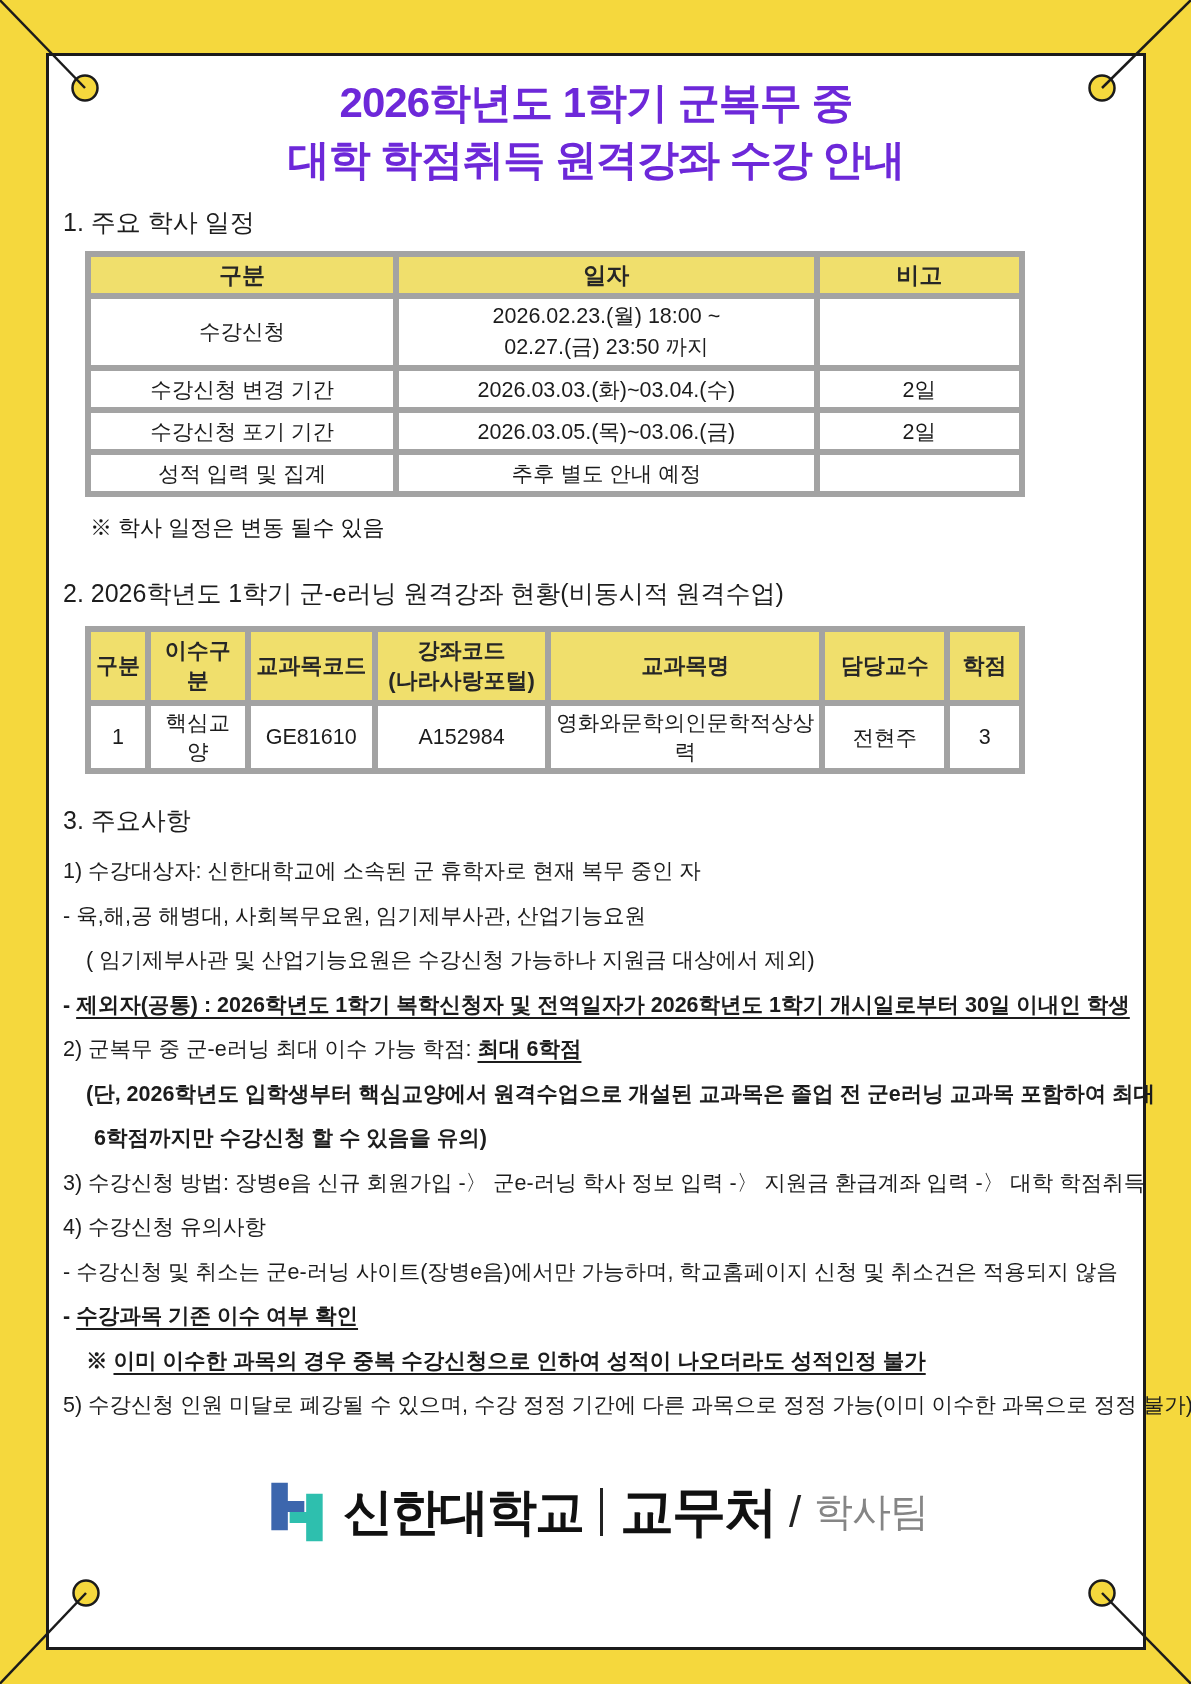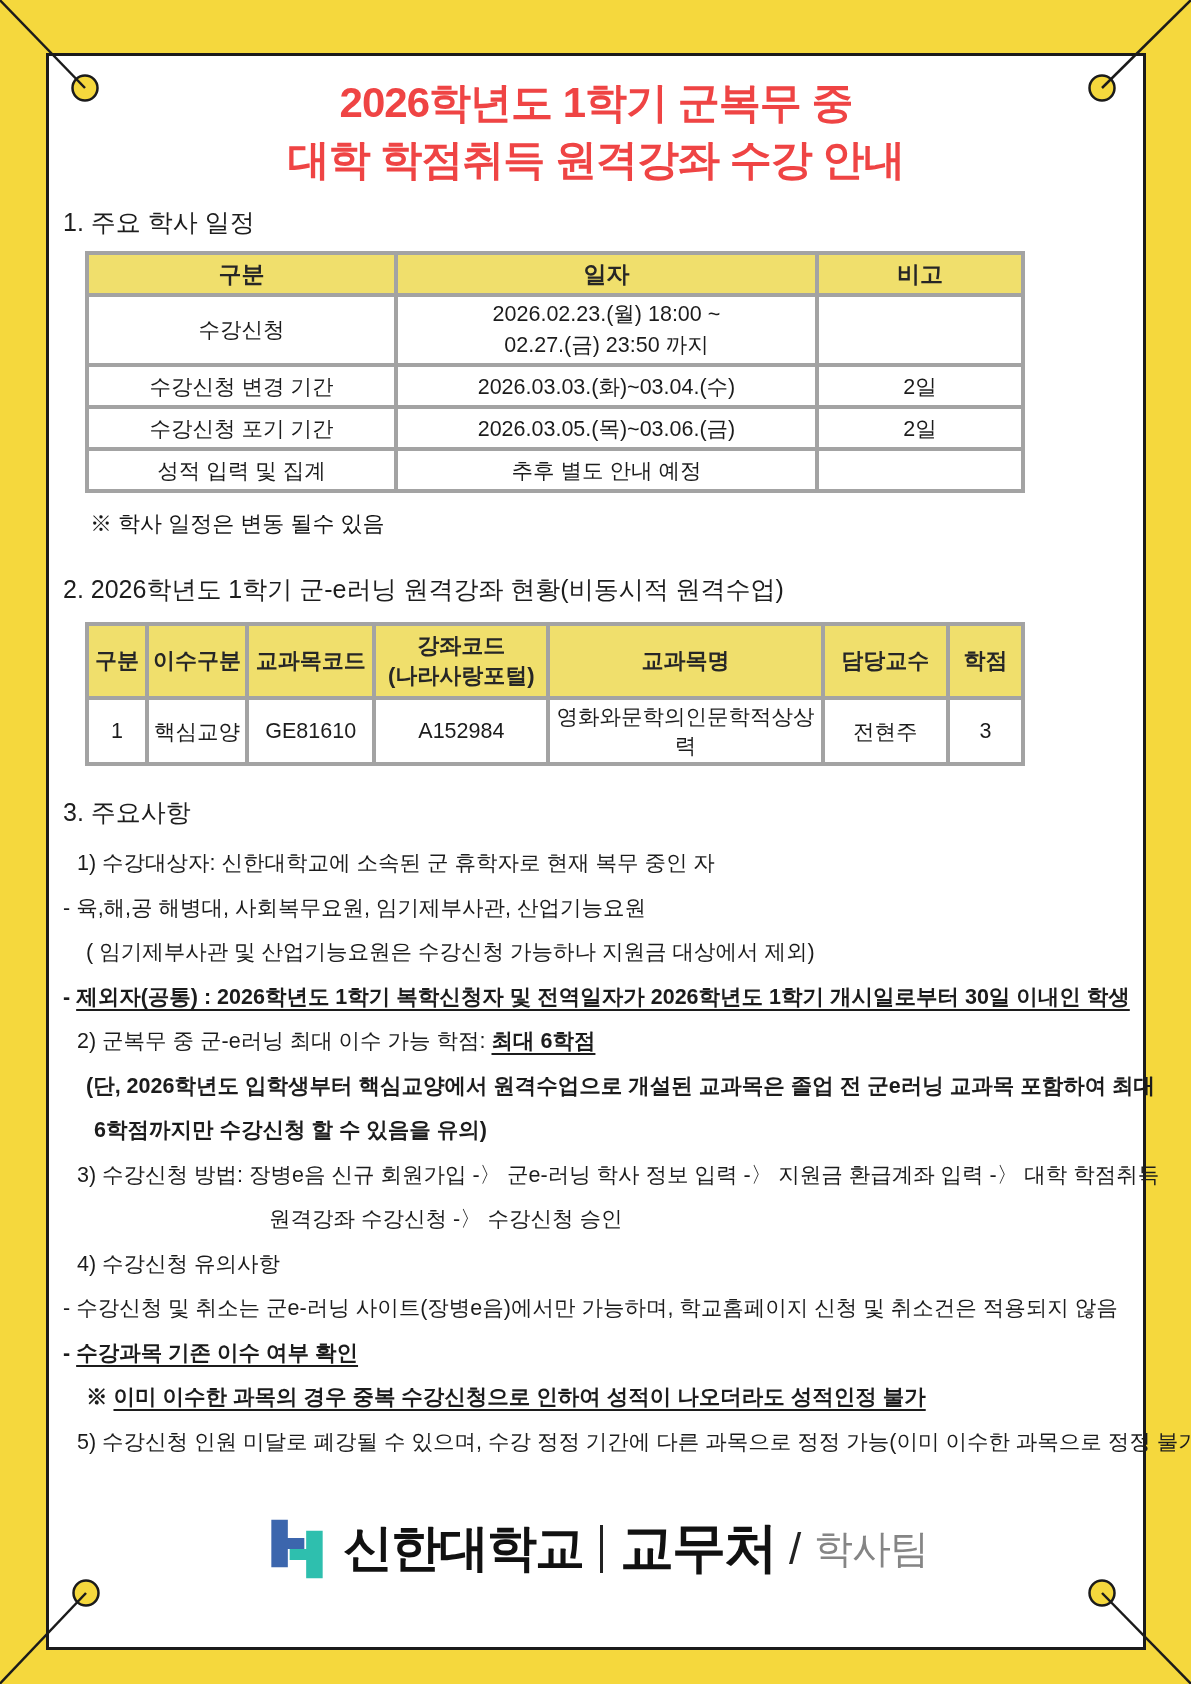--- a/index.html
+++ b/index.html
@@ -16,39 +16,39 @@
     background:var(--bg-yellow);
     font-family:"Liberation Sans",sans-serif;color:var(--ink);
   }
   .paper{
     position:absolute;left:46px;top:53px;width:1100px;height:1597px;
     background:#ffffff;border:3px solid #1b1b1b;box-sizing:border-box;
   }
   .inner{padding:0 14px;}
   .title{
     margin:18px 0 0 0;text-align:center;
-    font-size:42px;font-weight:800;line-height:57px;letter-spacing:-1px;color:#ef4444;
+    font-size:42px;font-weight:800;line-height:57px;letter-spacing:-1px;color:#6d28d9;
   }
   .sec-h{font-size:25px;font-weight:400;color:#1d1d1d;}
   #sec1h{margin-top:18px;}
   #sec2h{margin-top:34px;}
   #sec3h{margin-top:30px;}
   table{border-collapse:collapse;margin-left:22px;width:940px;table-layout:fixed;}
   .t1{margin-top:12px;border:2px solid #5a5a5a;}
   .t2{margin-top:16px;border:2px solid #5a5a5a;}
-  th,td{border:4px solid #a3a3a3;text-align:center;vertical-align:middle;padding:2px 4px;box-sizing:border-box;}
+  th,td{border:6px solid #a3a3a3;text-align:center;vertical-align:middle;padding:2px 4px;box-sizing:border-box;}
   .t1 th{background:var(--hdr-yellow);font-size:23px;font-weight:700;height:42px;color:#262626;}
   .t1 td{font-size:21.5px;height:42px;color:#1c1c1c;}
   .t1 tr.tall td{height:66px;line-height:31px;}
   .t2 th{background:var(--hdr-yellow);font-size:22px;font-weight:700;height:74px;color:#262626;white-space:pre-line;line-height:30px;}
   .t2 td{font-size:21.5px;height:48px;color:#1c1c1c;}
   .footnote{margin:16px 0 0 27px;font-size:22px;font-weight:400;color:#151515;}
   .notes{margin-top:12px;font-size:21.5px;color:#1c1c1c;}
   .note-line{line-height:44.5px;white-space:nowrap;}
-  .i-num{margin-left:14px;}
+  .i-num{margin-left:0;}
   .i-dash{}
   .i-paren{margin-left:23px;}
   .i-indent2{margin-left:31px;}
   .i-deep{margin-left:206px;}
   .b{font-weight:700;}
   .u{text-decoration:underline;text-underline-offset:5px;text-decoration-thickness:2px;}
   .footer{margin-top:48px;display:flex;align-items:center;justify-content:center;gap:13px;text-align:right;}
   .uni{font-size:50px;font-weight:800;color:#111;letter-spacing:-2px;}
   .vbar{width:3px;height:48px;background:#222;margin:0 4px;}
   .dept{font-size:54px;font-weight:800;color:#111;letter-spacing:-2px;}
@@ -160,21 +160,20 @@
 
       <div class="notes" id="notes">
           <div class="note-line i-num"><span>1) 수강대상자: 신한대학교에 소속된 군 휴학자로 현재 복무 중인 자</span></div>
           <div class="note-line i-dash"><span>- 육,해,공 해병대, 사회복무요원, 임기제부사관, 산업기능요원</span></div>
           <div class="note-line i-paren"><span>( 임기제부사관 및 산업기능요원은 수강신청 가능하나 지원금 대상에서 제외)</span></div>
           <div class="note-line i-dash"><span class="b">- </span><span class="b u">제외자(공통) : 2026학년도 1학기 복학신청자 및 전역일자가 2026학년도 1학기 개시일로부터 30일 이내인 학생</span></div>
           <div class="note-line i-num"><span>2) 군복무 중 군-e러닝 최대 이수 가능 학점: </span><span class="b u">최대 6학점</span></div>
           <div class="note-line i-paren"><span class="b">(단, 2026학년도 입학생부터 핵심교양에서 원격수업으로 개설된 교과목은 졸업 전 군e러닝 교과목 포함하여 최대</span></div>
           <div class="note-line i-indent2"><span class="b">6학점까지만 수강신청 할 수 있음을 유의)</span></div>
           <div class="note-line i-num"><span>3) 수강신청 방법: 장병e음 신규 회원가입 -〉 군e-러닝 학사 정보 입력 -〉 지원금 환급계좌 입력 -〉 대학 학점취득</span></div>
-          <div class="note-line i-deep"><span>원격강좌 수강신청 -〉 수강신청 승인</span></div>
           <div class="note-line i-num"><span>4) 수강신청 유의사항</span></div>
           <div class="note-line i-dash"><span>- 수강신청 및 취소는 군e-러닝 사이트(장병e음)에서만 가능하며, 학교홈페이지 신청 및 취소건은 적용되지 않음</span></div>
           <div class="note-line i-dash"><span class="b">- </span><span class="b u">수강과목 기존 이수 여부 확인</span></div>
           <div class="note-line i-paren"><span class="b">※ </span><span class="b u">이미 이수한 과목의 경우 중복 수강신청으로 인하여 성적이 나오더라도 성적인정 불가</span></div>
           <div class="note-line i-num"><span>5) 수강신청 인원 미달로 폐강될 수 있으며, 수강 정정 기간에 다른 과목으로 정정 가능(이미 이수한 과목으로 정정 불가)</span></div>
         </div>
 
       <div class="footer">
         <svg width="66" height="66" viewBox="0 0 72 72">
           <path d="M8 4 H26 V24 H44 V36 H26 V56 H8 Z" fill="var(--logo-blue)"></path>

